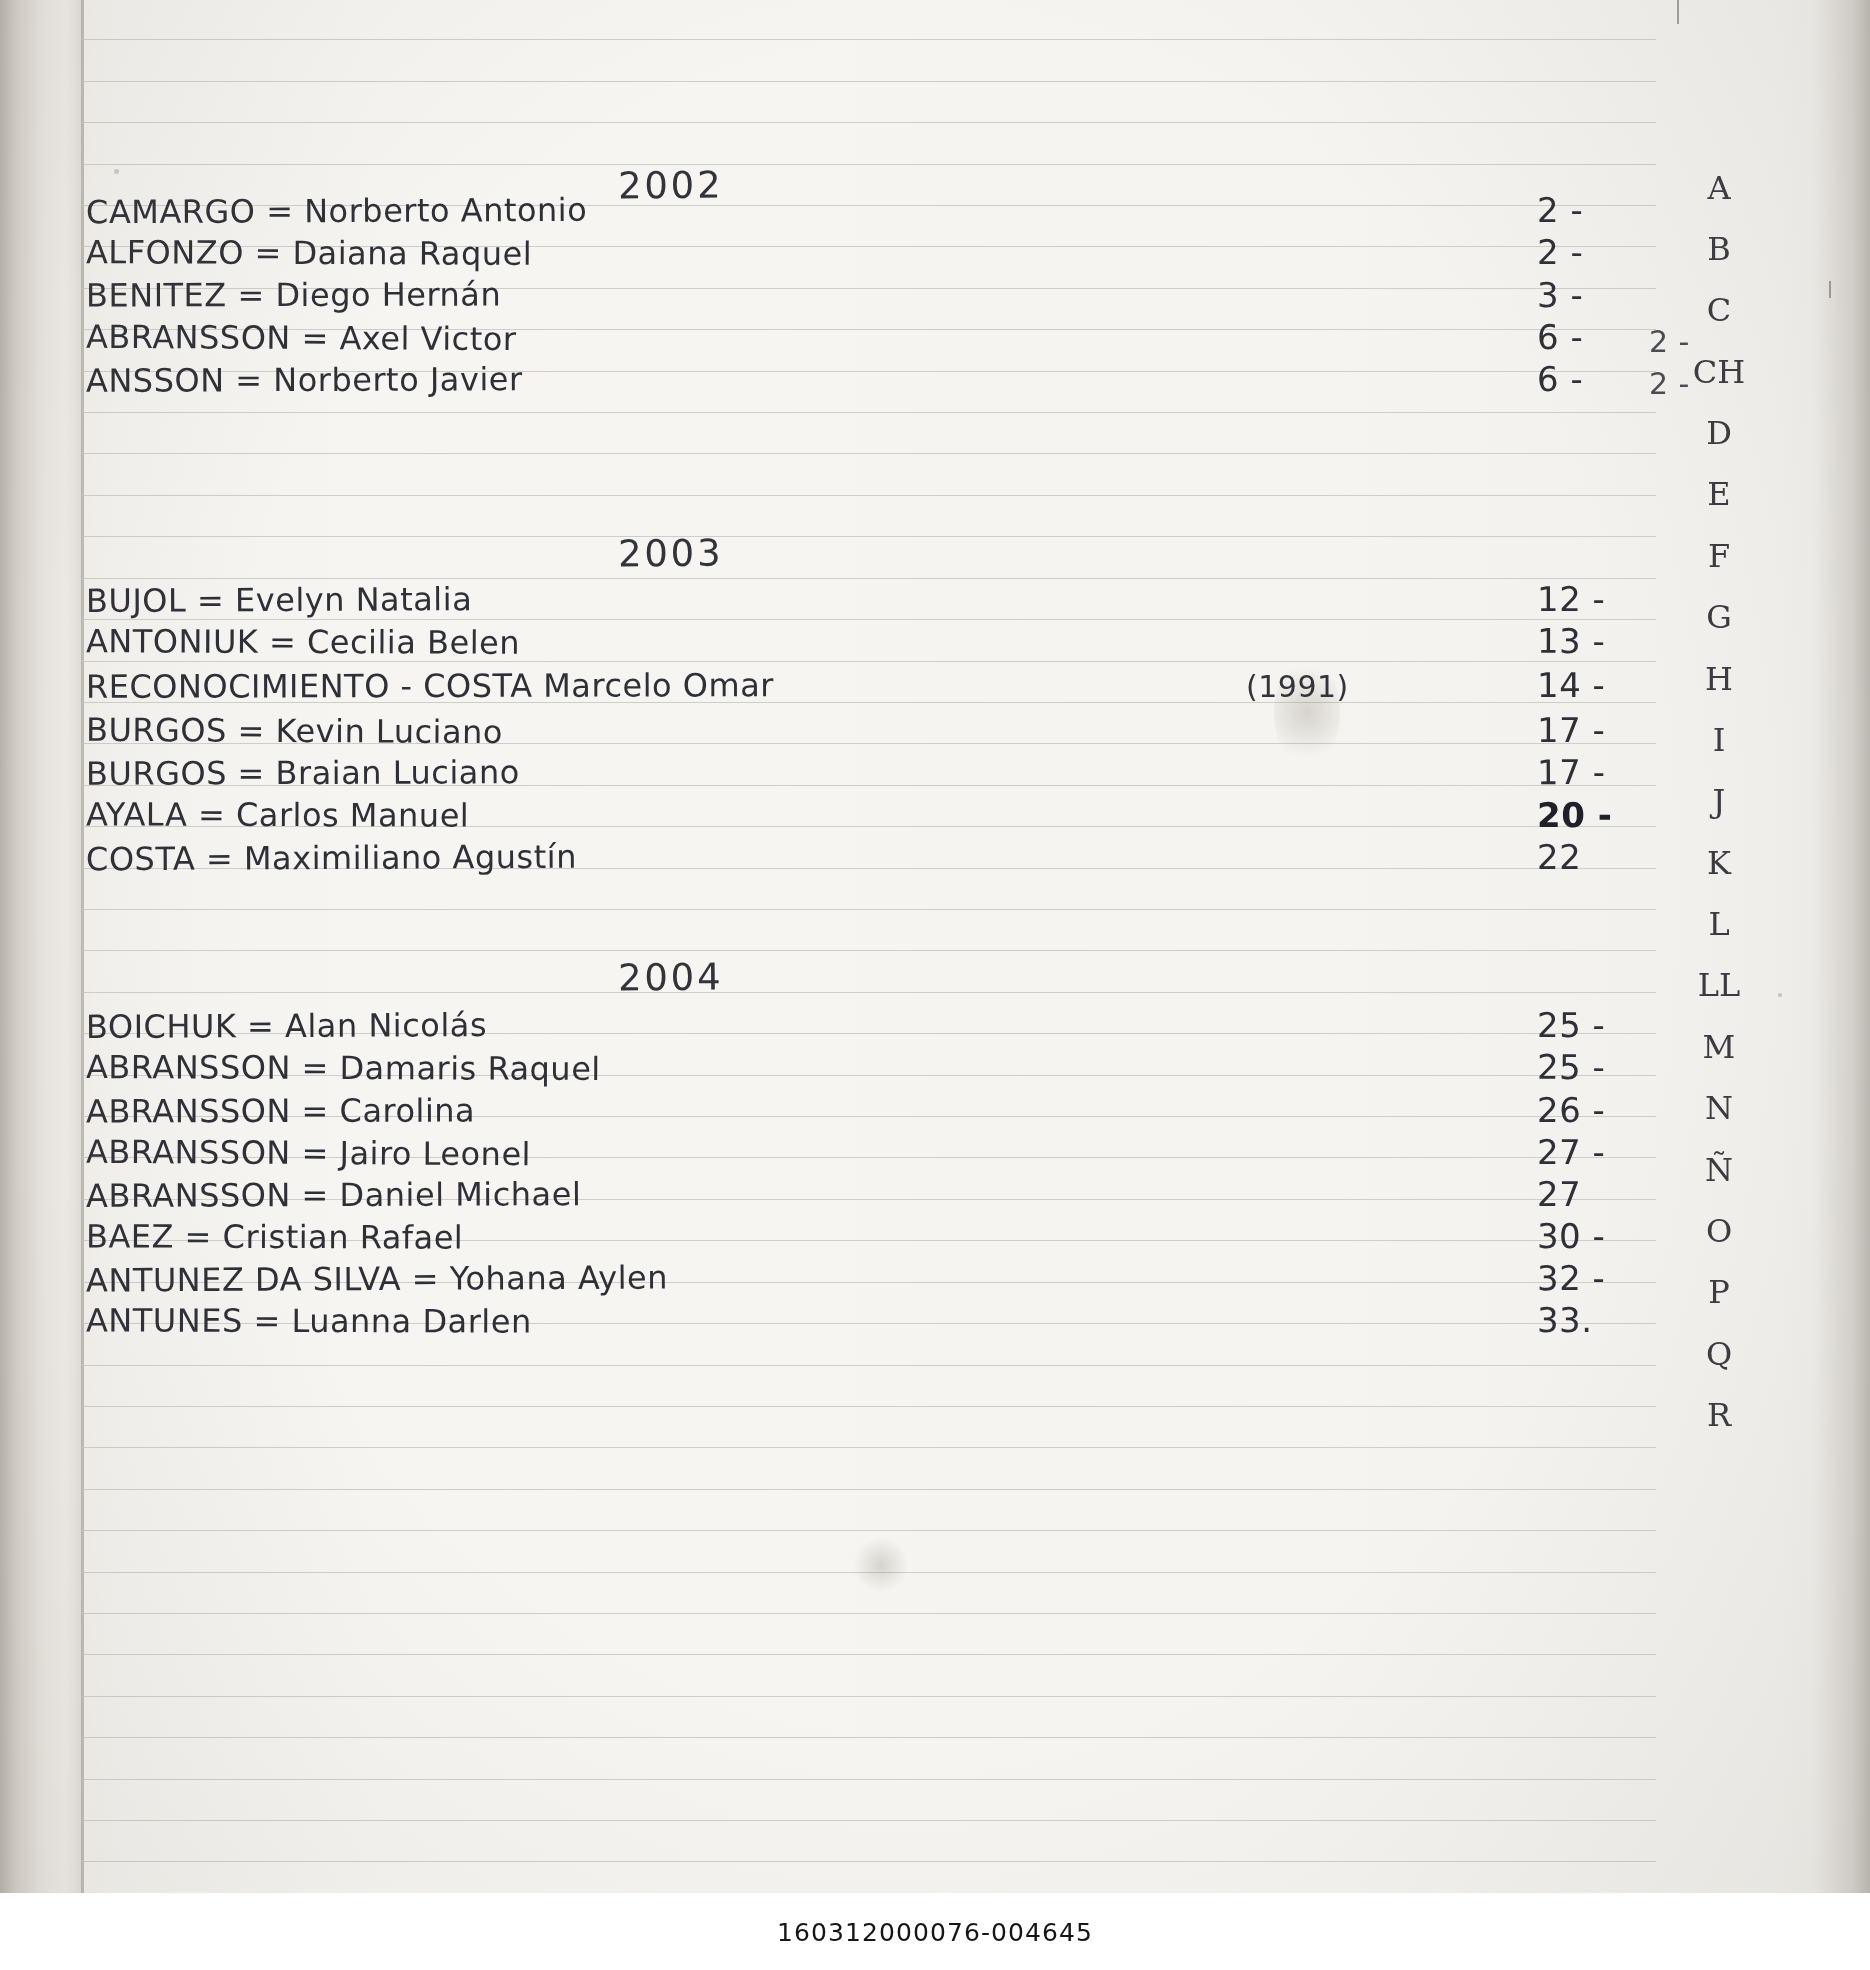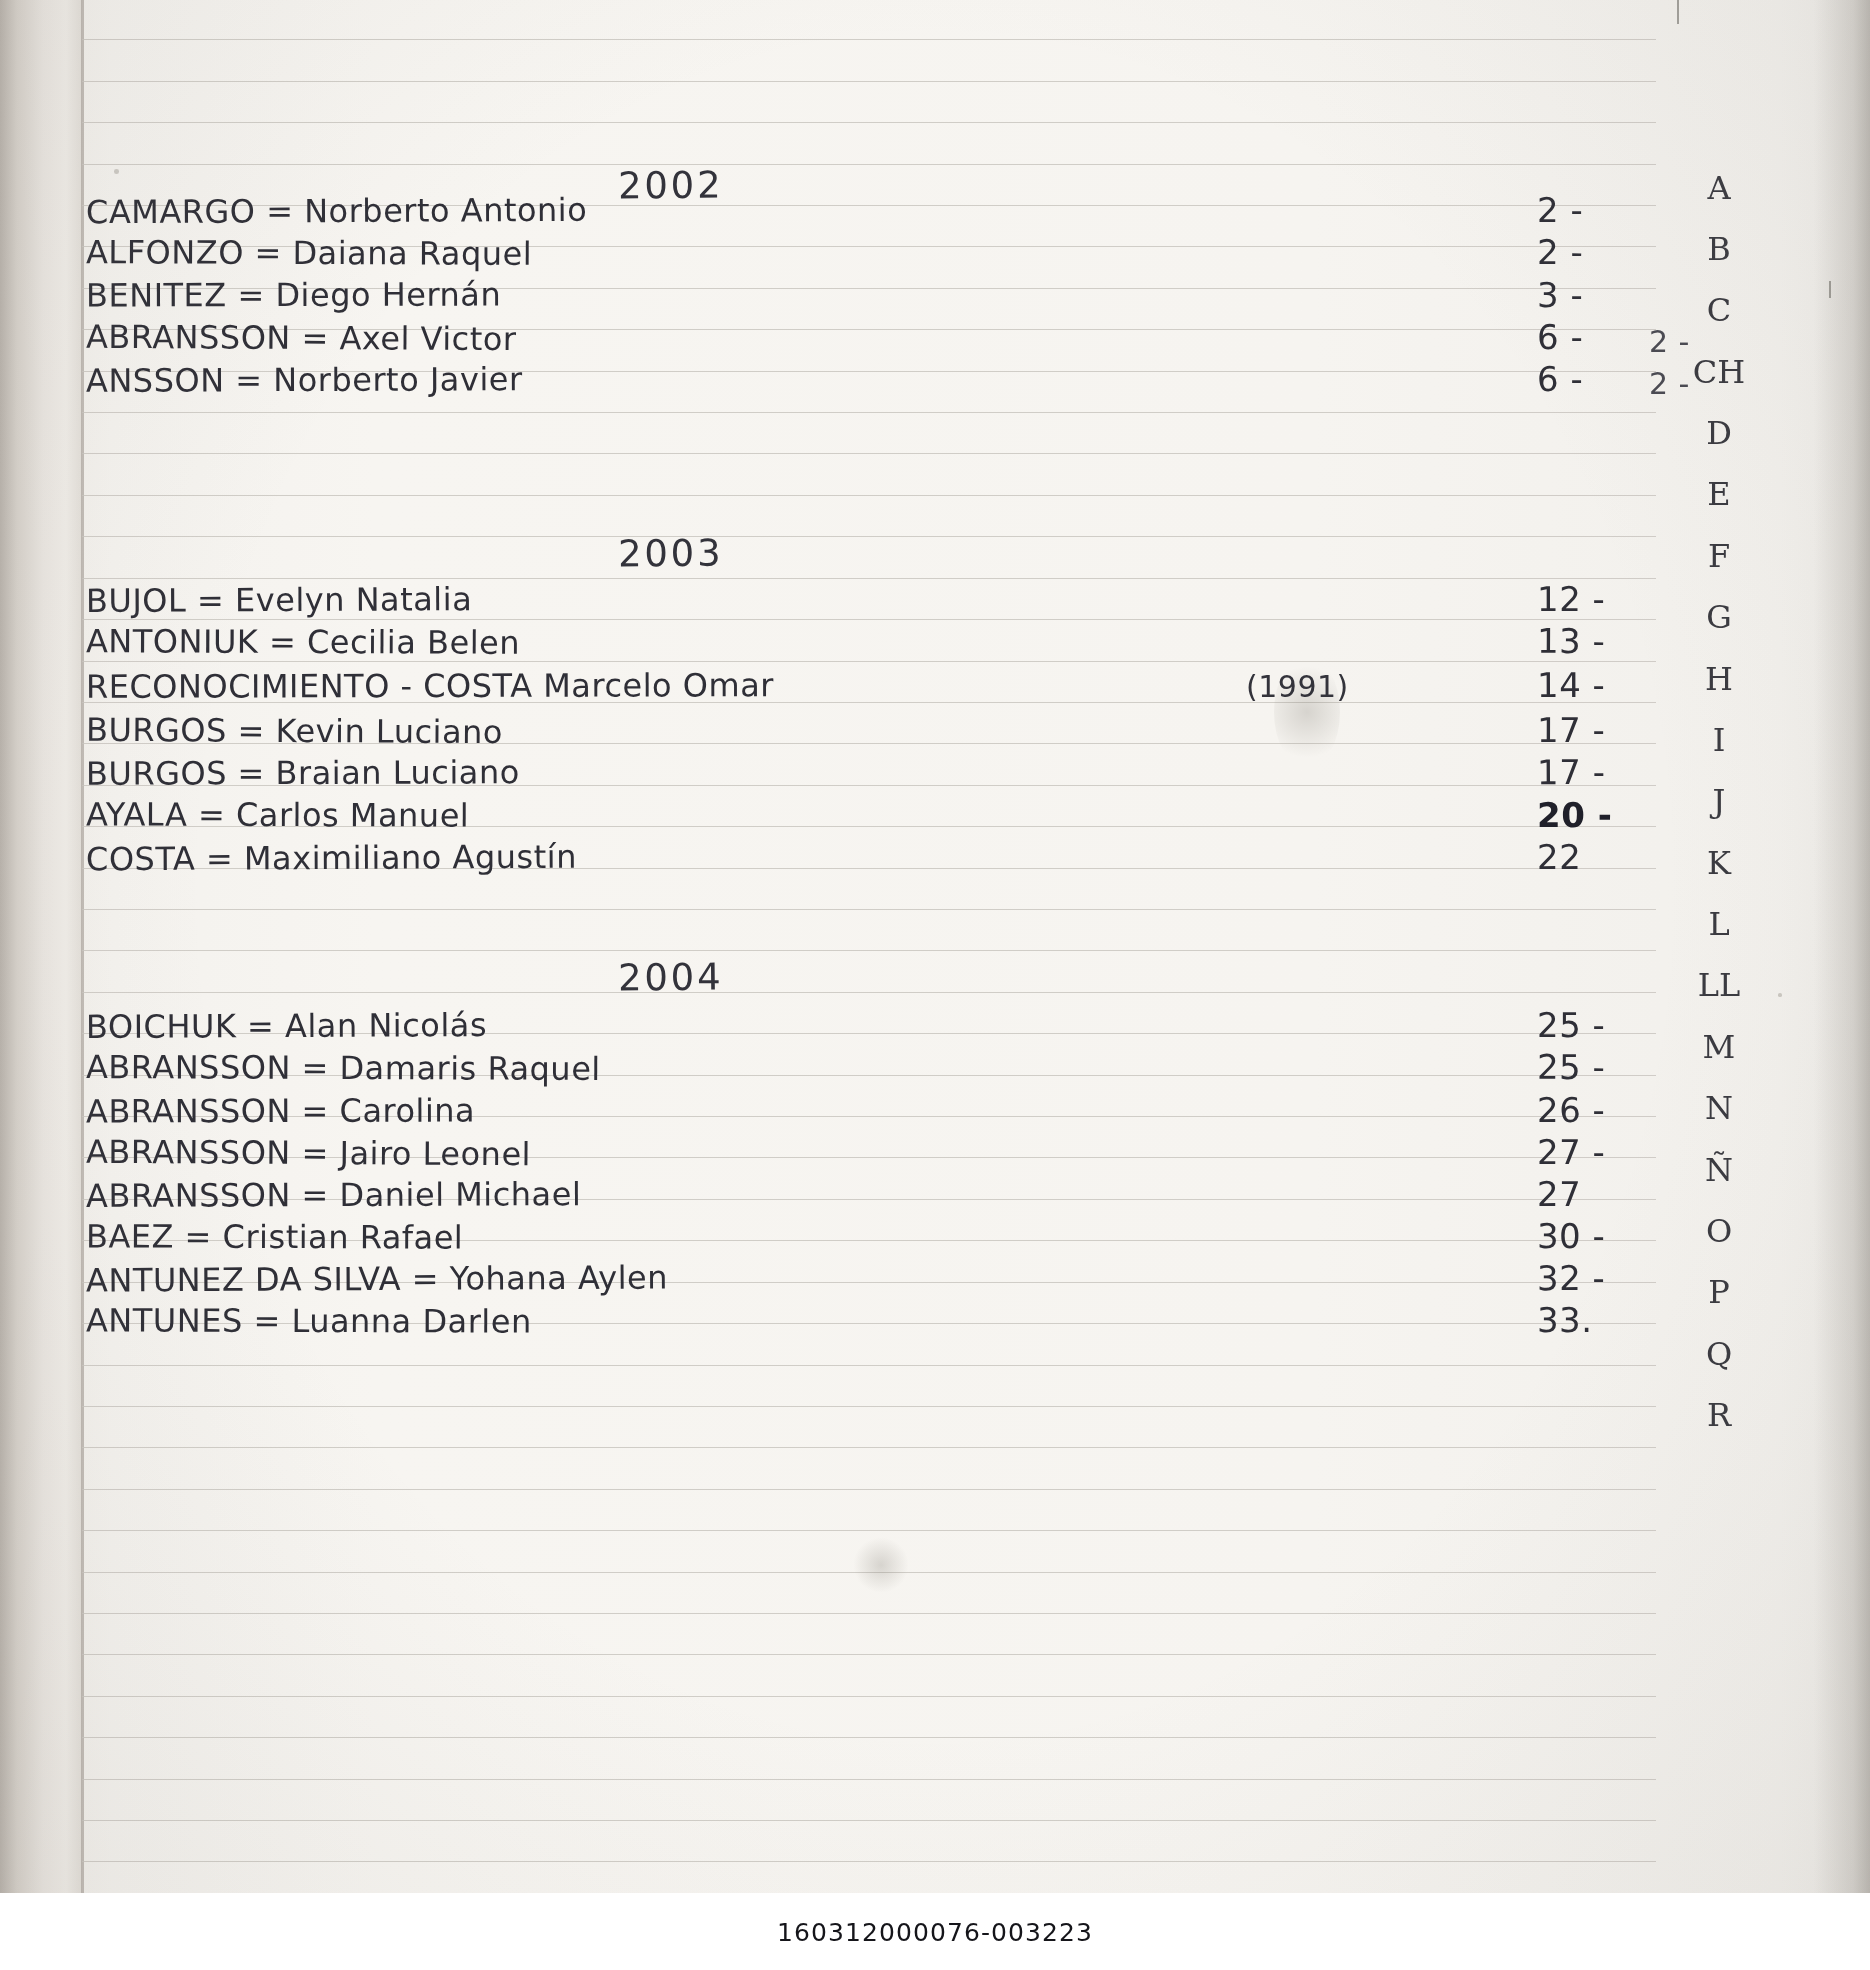--- a/index.html
+++ b/index.html
@@ -284,16 +284,16 @@
       <div class="index-letter" style="left: 1686px; top: 1151px;">Ñ</div>
       <div class="index-letter" style="left: 1686px; top: 1212px;">O</div>
       <div class="index-letter" style="left: 1686px; top: 1273px;">P</div>
       <div class="index-letter" style="left: 1686px; top: 1335px;">Q</div>
       <div class="index-letter" style="left: 1686px; top: 1396px;">R</div>
     </div>
 
   <div class="vignette"></div>
 
   <div class="footer">
-    <span class="footer-id">160312000076-003223</span>
+    <span class="footer-id">160312000076-004645</span>
   </div>
 </div>
 
 
 </body></html>

